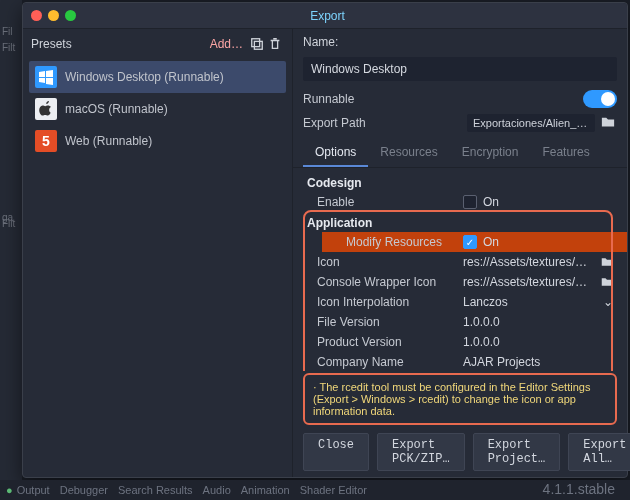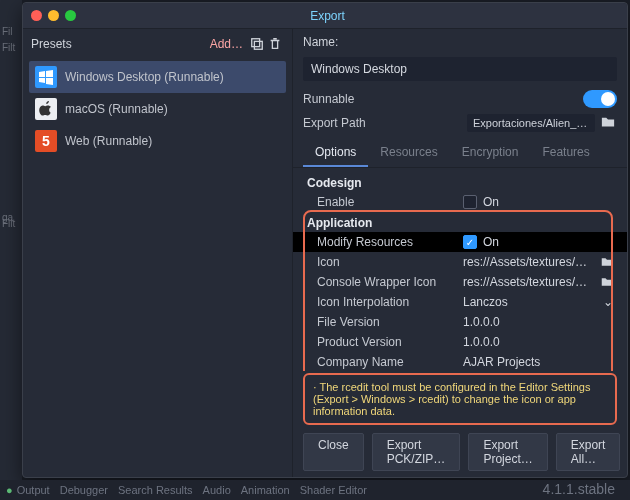--- a/index.html
+++ b/index.html
@@ -35,29 +35,29 @@
   .folder-icon { width:16px; height:16px; color:#cfd3da;}
   .tabs { display:flex; gap:0; padding:0 10px; border-bottom:1px solid #1e222b; margin-top:4px;}
   .tab { padding:6px 12px; color:#7a808c; cursor:pointer; }
   .tab.active { color:#e3e7ef; border-bottom:2px solid #5a88d6; }
   .scroll { flex:1; overflow-y:auto; padding:4px 0 6px; position:relative;}
   .scroll::-webkit-scrollbar{width:8px;} .scroll::-webkit-scrollbar-thumb{background:#3a3f4a;border-radius:4px;}
   .section { padding:4px 14px 2px; color:#e6e9ef; font-weight:600; font-size:12px;}
   .prow { display:flex; align-items:center; padding:3px 14px 3px 24px; gap:8px; }
   .prow .pk { flex:1; color:#c5c9d1; font-size:12px; white-space:nowrap; overflow:hidden; text-overflow:ellipsis;}
   .prow .pv { width:150px; display:flex; align-items:center; gap:6px; font-size:12px;}
-  .prow.sel { background:#000000; }
+  .prow.sel { background:#c2410c;margin-left:29px; }
   .chk { width:14px; height:14px; border:1px solid #5a6070; border-radius:2px; display:inline-flex; align-items:center; justify-content:center; background:#1e2330;}
   .chk.on { background:#2f99ff; border-color:#2f99ff; color:#fff; font-size:10px;}
   .valtext { color:#d3d7df; flex:1; white-space:nowrap; overflow:hidden; text-overflow:ellipsis;}
   .dropdown-caret { color:#cfd3da; }
   .hl-app { position:absolute; left:10px; right:14px; border:2px solid #e86a4f; border-radius:8px; pointer-events:none;}
   .warning { margin:2px 10px 6px; border:2px solid #e86a4f; border-radius:6px; padding:6px 8px; color:#f0d77a; font-size:11px;}
   .footer-btns { display:flex; justify-content:space-around; padding:2px 10px 6px; gap:8px;}
-  .btn { background:#323846; border:1px solid #3f4554; color:#d3d7df; padding:4px 14px; border-radius:2px; cursor:pointer; font-size:12px;}
+  .btn { background:#323846; border:1px solid #3f4554; color:#d3d7df; padding:4px 14px; border-radius:2px; cursor:pointer; font-size:12px;font-family:Liberation Mono, monospace;}
   .bottom-tabs { position:absolute; left:0; right:0; bottom:0; height:20px; display:flex; align-items:center; background:#1f232d; padding:0 6px; gap:10px; color:#6d7380; font-size:11px;}
   .bottom-tabs .o::before{content:"●"; color:#5bb974; margin-right:4px;}
   .ver { position:absolute; right:15px; bottom:3px; color:#6d7380; font-size:14px;}
   svg { display:block; }
 </style>
 </head>
 <body>
 
 <div class="bg-sidebar"></div>
 <div class="bg-bits">

